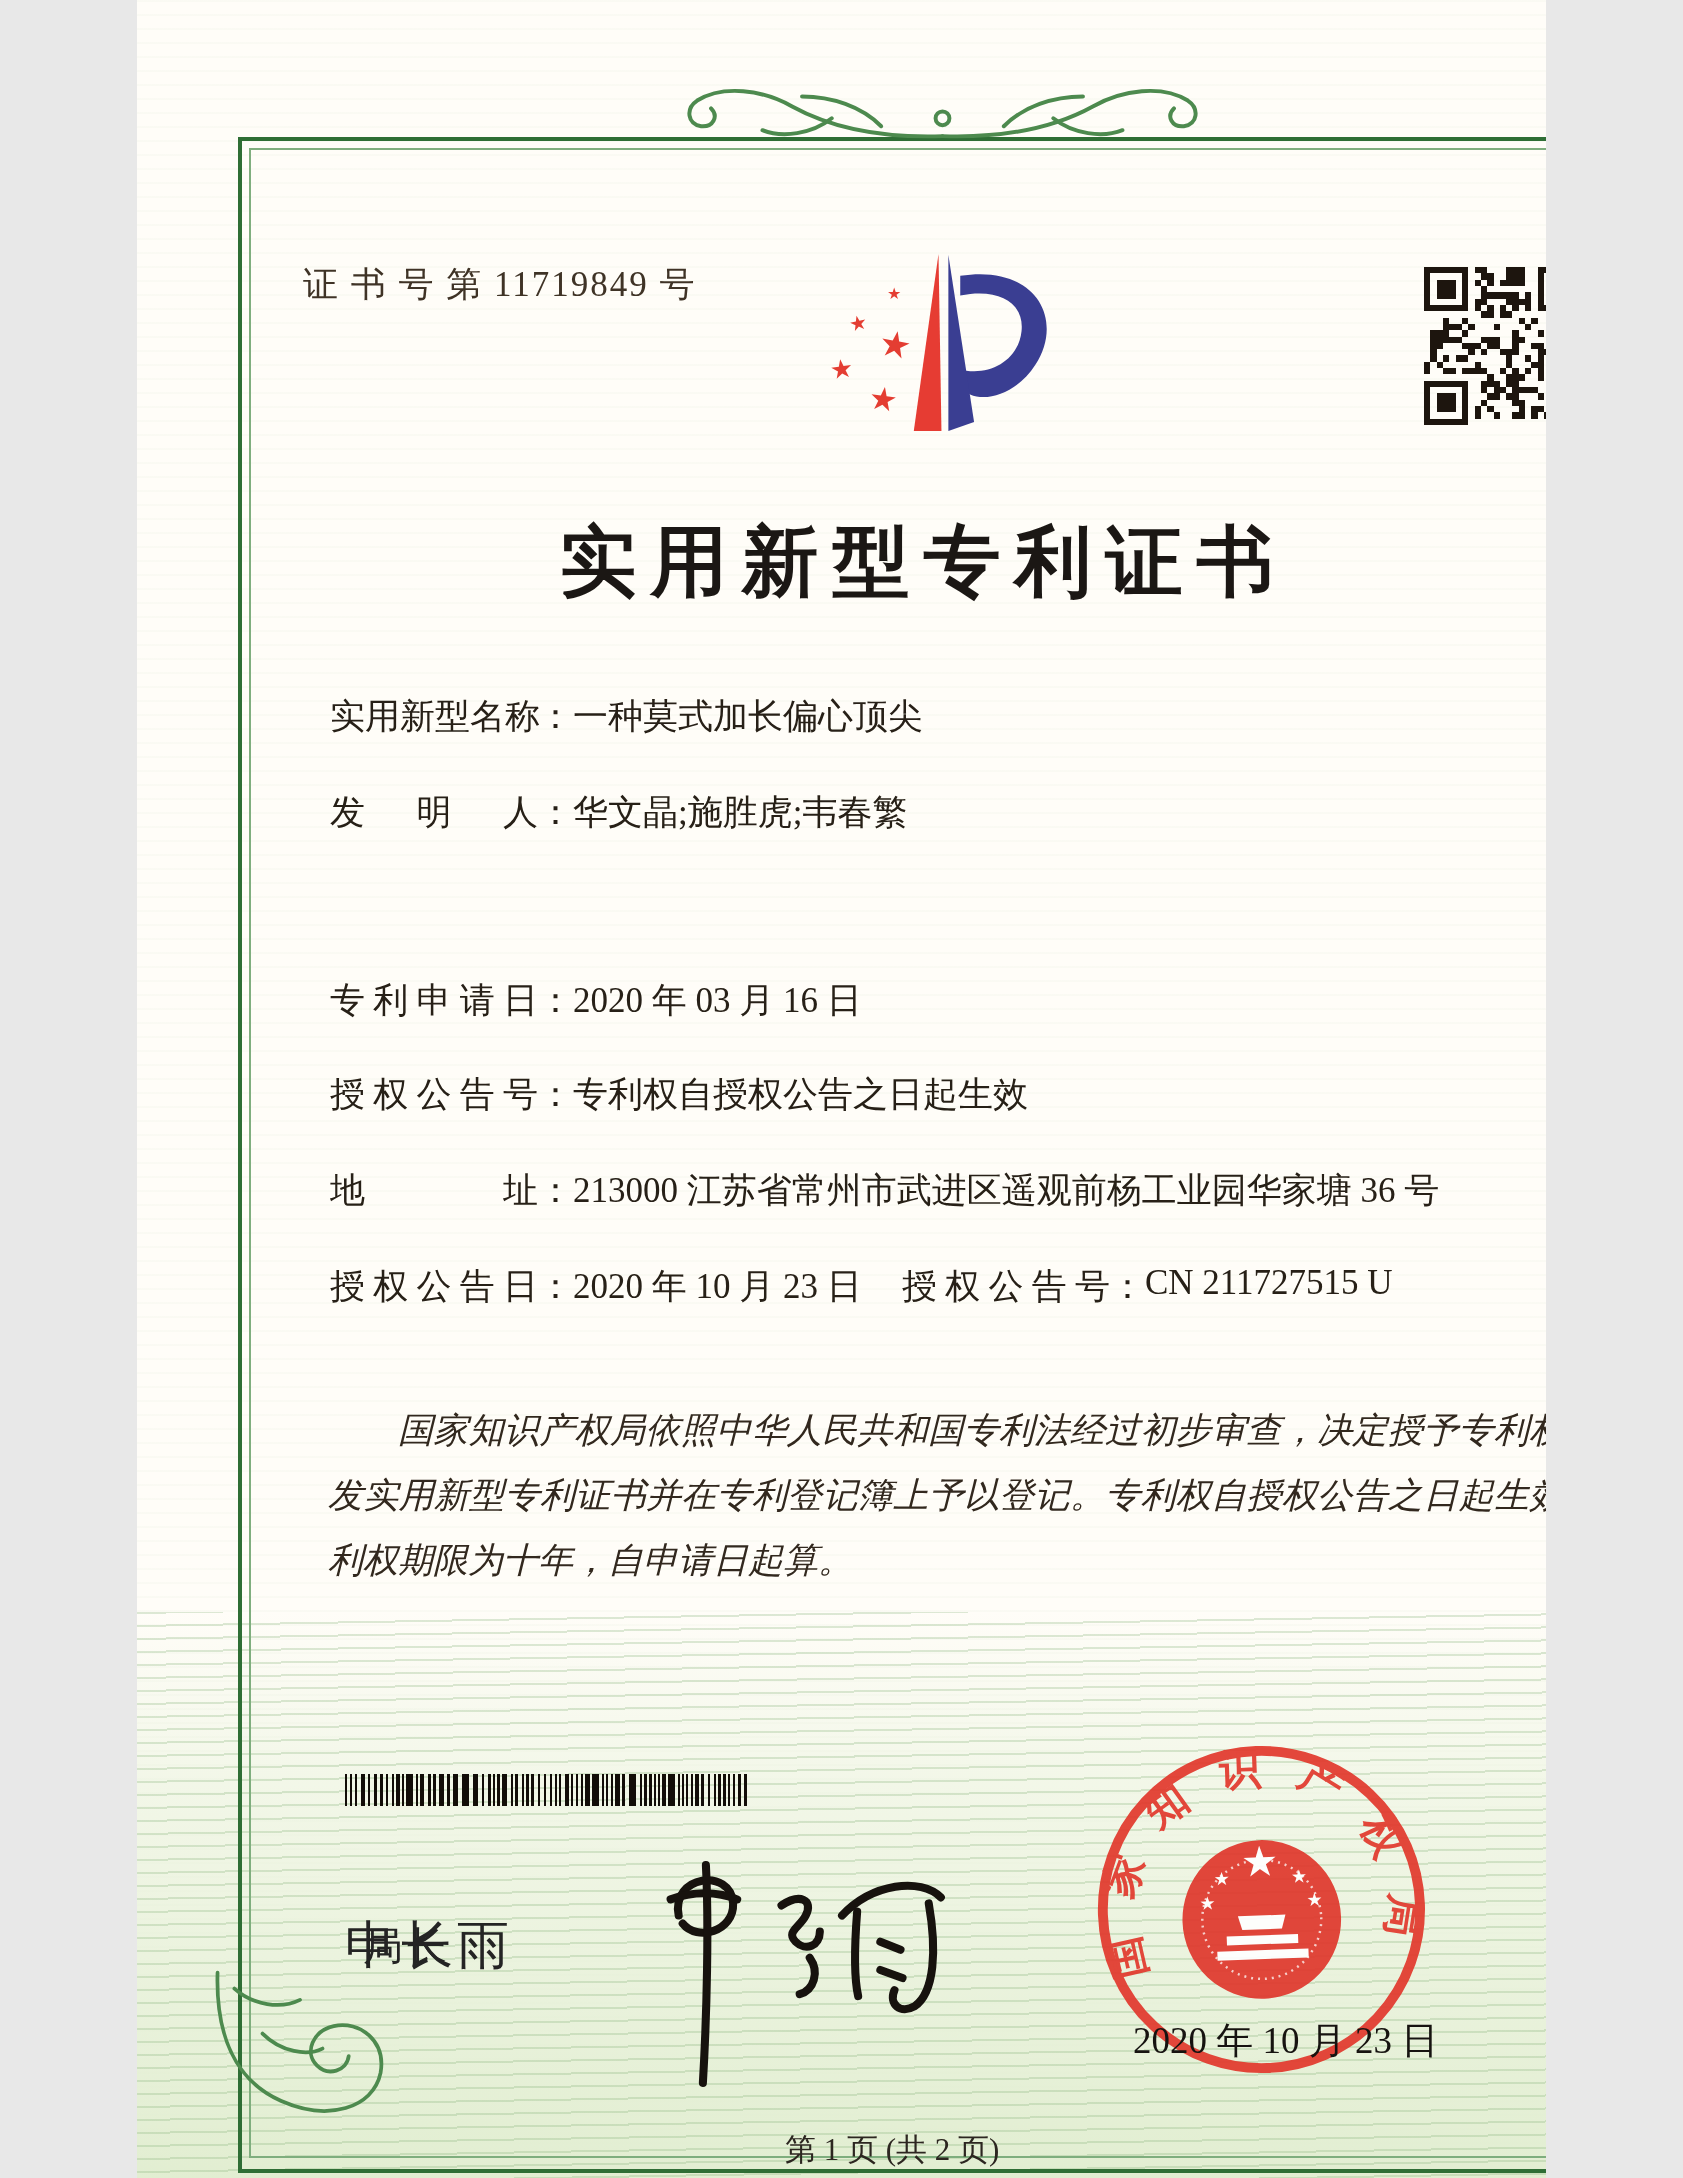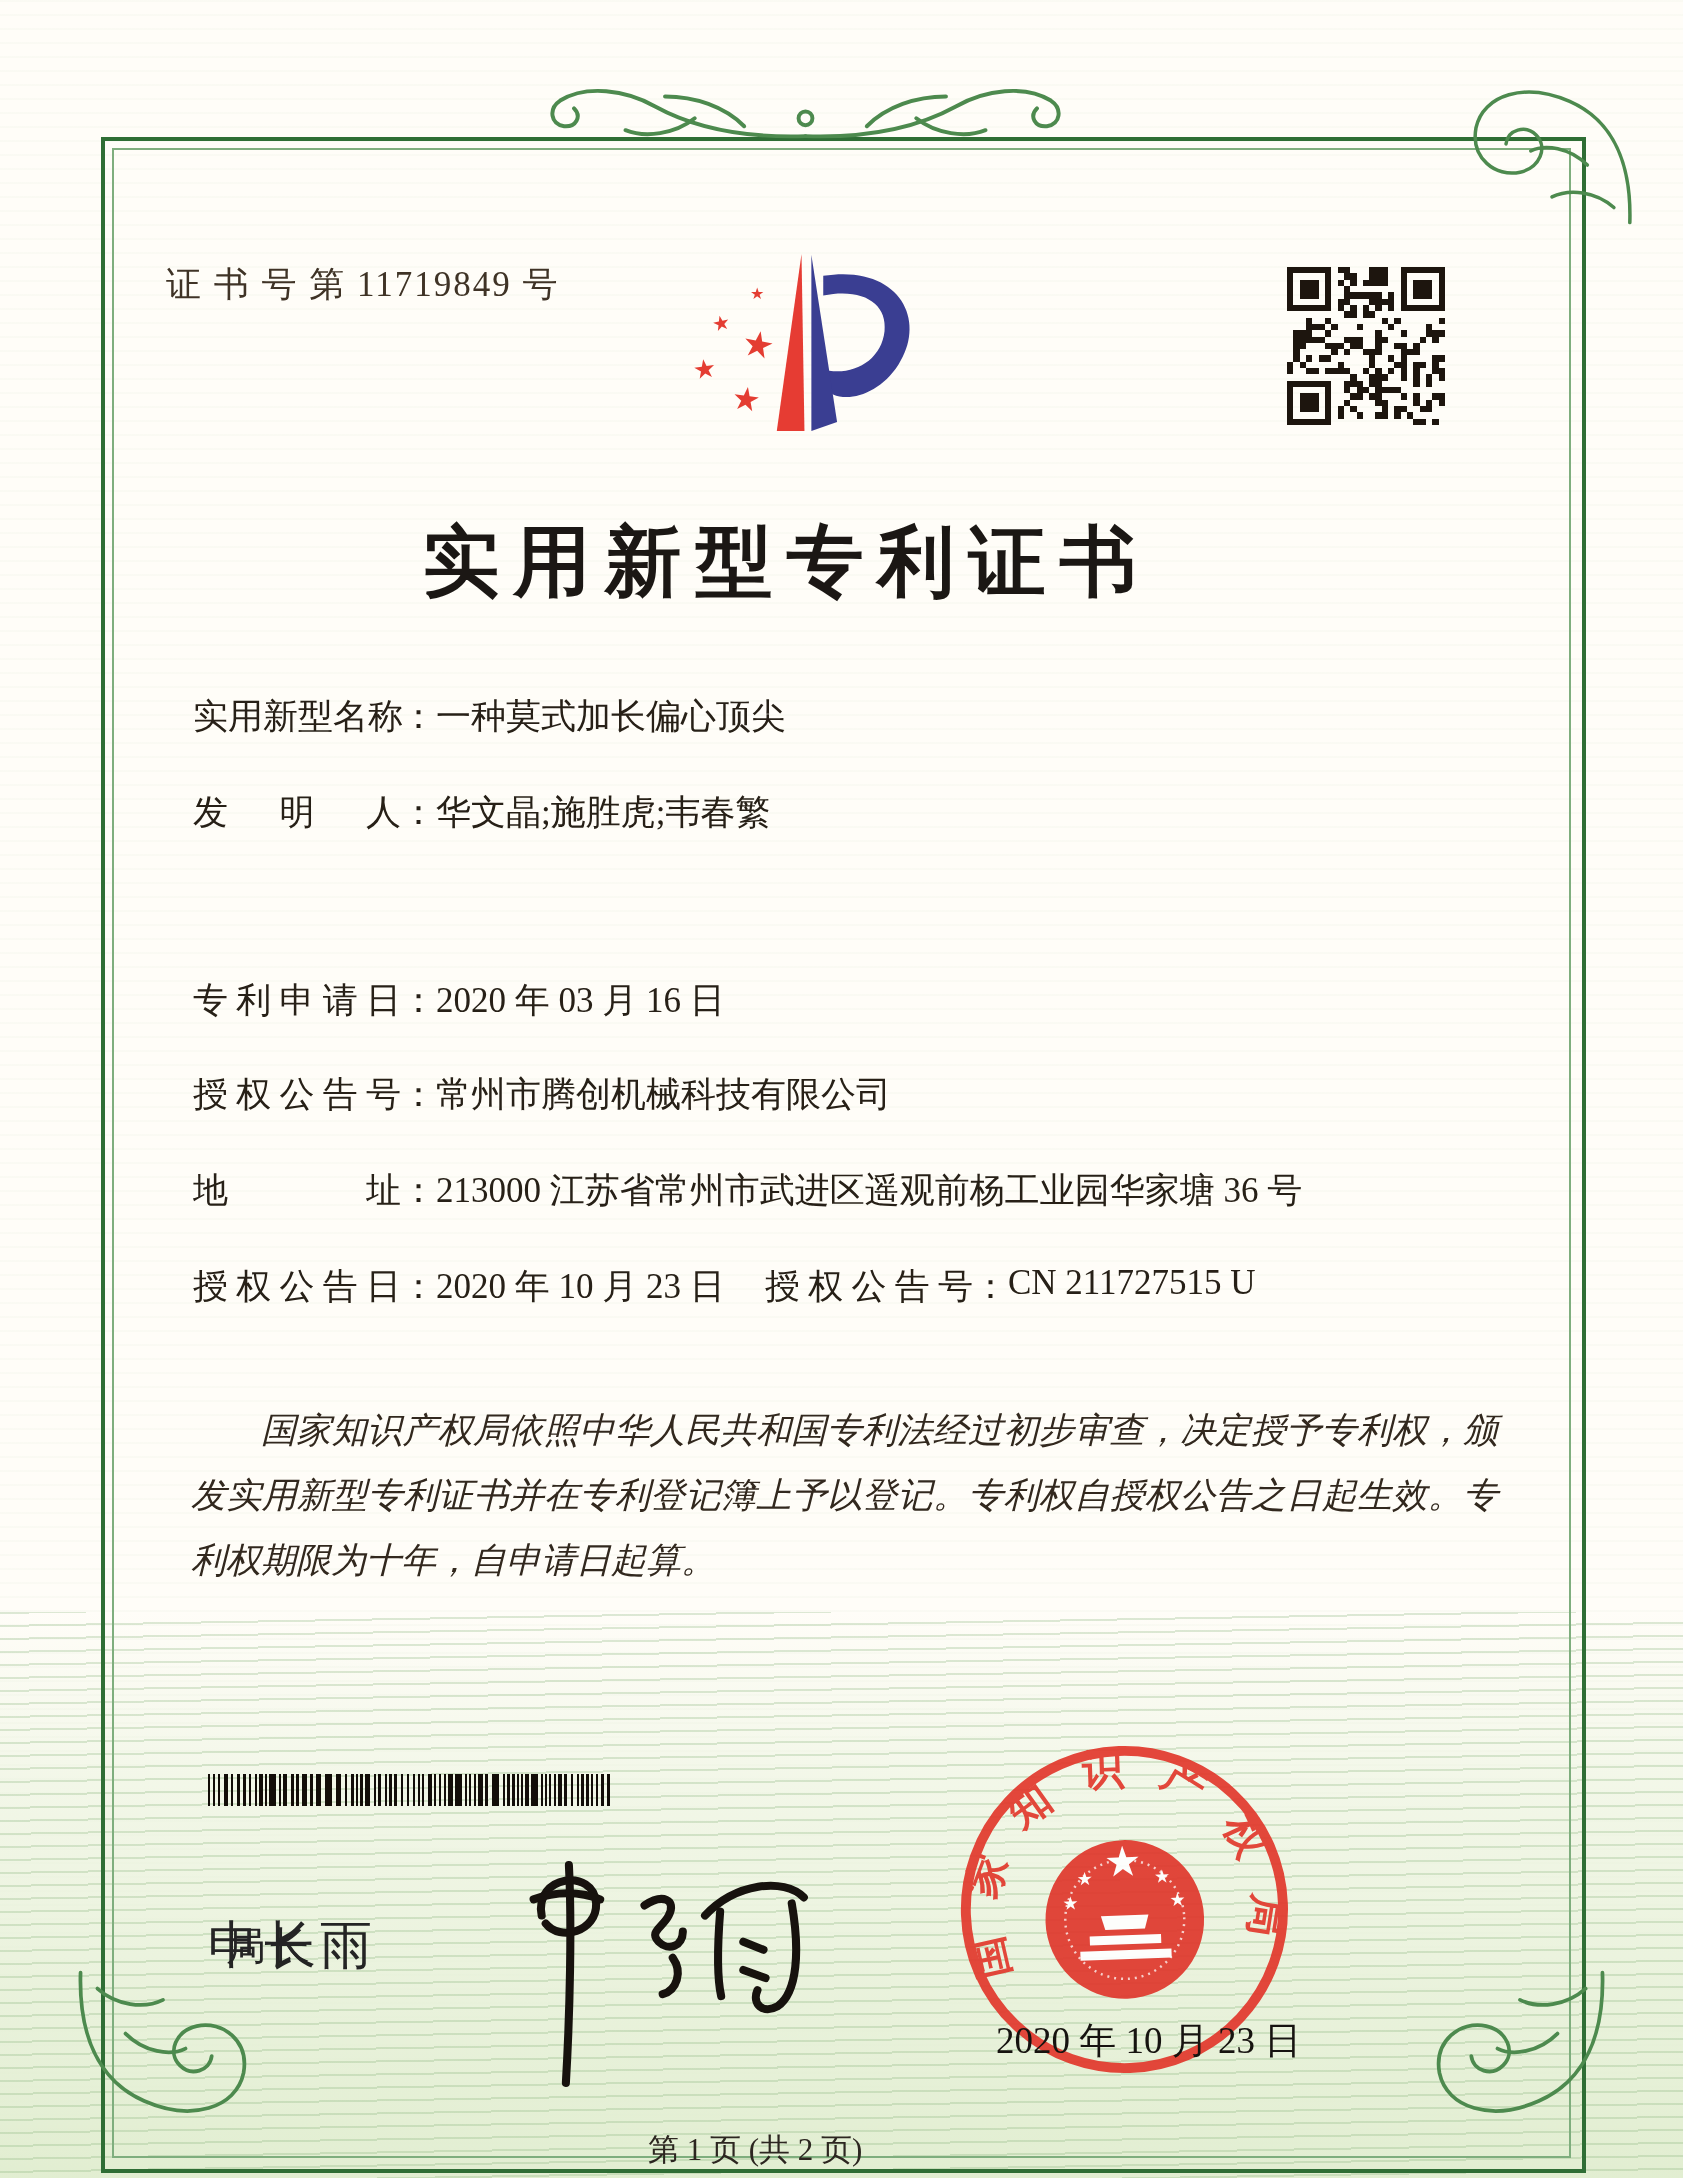--- a/index.html
+++ b/index.html
@@ -1,17 +1,17 @@
 <!DOCTYPE html>
 <html><head>
 <meta charset="utf-8">
 <style>
   html,body{margin:0;padding:0;background:#e8e8e8;}
   .page{
-    position:relative;width:1683px;height:2178px;margin:0 auto;
+    position:relative;width:1409px;height:2178px;margin:0 auto;
     background:#fffdf8;
     background-image:repeating-linear-gradient(180deg, rgba(190,212,180,0.07) 0 2px, rgba(0,0,0,0) 2px 14px);
     overflow:hidden;
     font-family:"Liberation Serif","DejaVu Serif",serif;
     color:#262016;
   }
   
   .wave-band{
     position:absolute;left:0;right:0;top:1612px;bottom:0;
     background:
@@ -761,21 +761,21 @@
   <div class="f-row" style="top:693px">
     <span class="f-label">实用新型名称</span><span class="f-colon">：</span><span class="f-value">一种莫式加长偏心顶尖</span>
   </div>
   <div class="f-row" style="top:789px">
     <span class="f-label">发明人</span><span class="f-colon">：</span><span class="f-value">华文晶;施胜虎;韦春繁</span>
   </div>
   <div class="f-row" style="top:977px">
     <span class="f-label">专利申请日</span><span class="f-colon">：</span><span class="f-value">2020 年 03 月 16 日</span>
   </div>
   <div class="f-row" style="top:1071px">
-    <span class="f-label">授权公告号</span><span class="f-colon">：</span><span class="f-value">常州市腾创机械科技有限公司</span>
+    <span class="f-label">授权公告号</span><span class="f-colon">：</span><span class="f-value">专利权自授权公告之日起生效</span>
   </div>
   <div class="f-row" style="top:1167px">
     <span class="f-label">地址</span><span class="f-colon">：</span><span class="f-value">213000 江苏省常州市武进区遥观前杨工业园华家塘 36 号</span>
   </div>
   <div class="f-row" style="top:1263px;width:1307px;">
     <span class="f-label">授权公告日</span><span class="f-colon">：</span><span class="f-value">2020 年 10 月 23 日</span>
     <span class="pair2">
       <span class="f-label">授权公告号</span><span class="f-colon">：</span><span class="f-value">CN 211727515 U</span>
     </span>
   </div>

